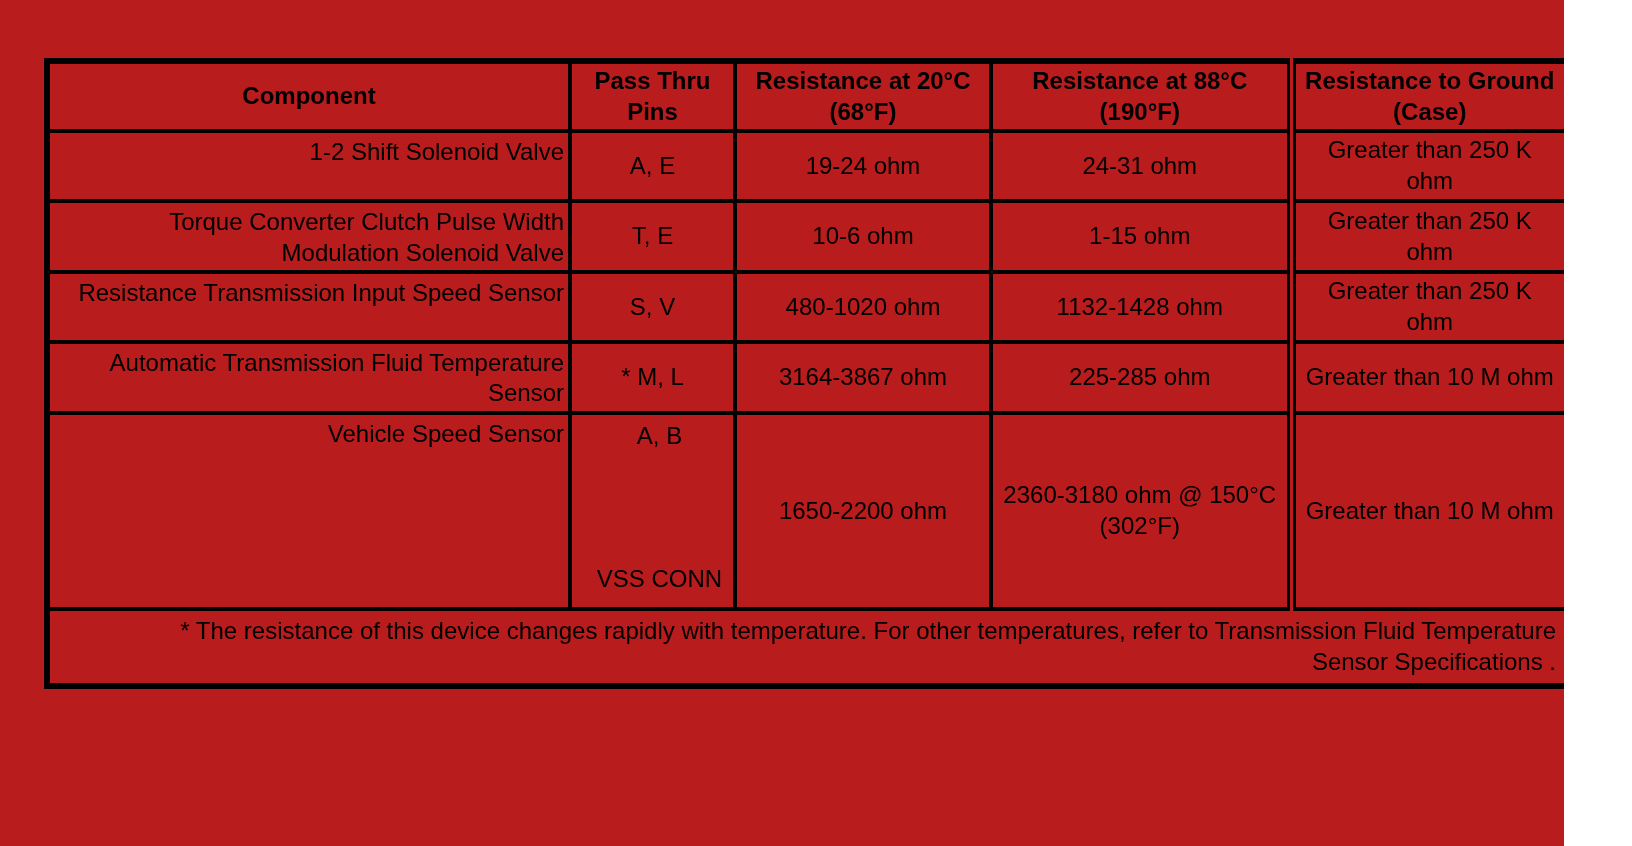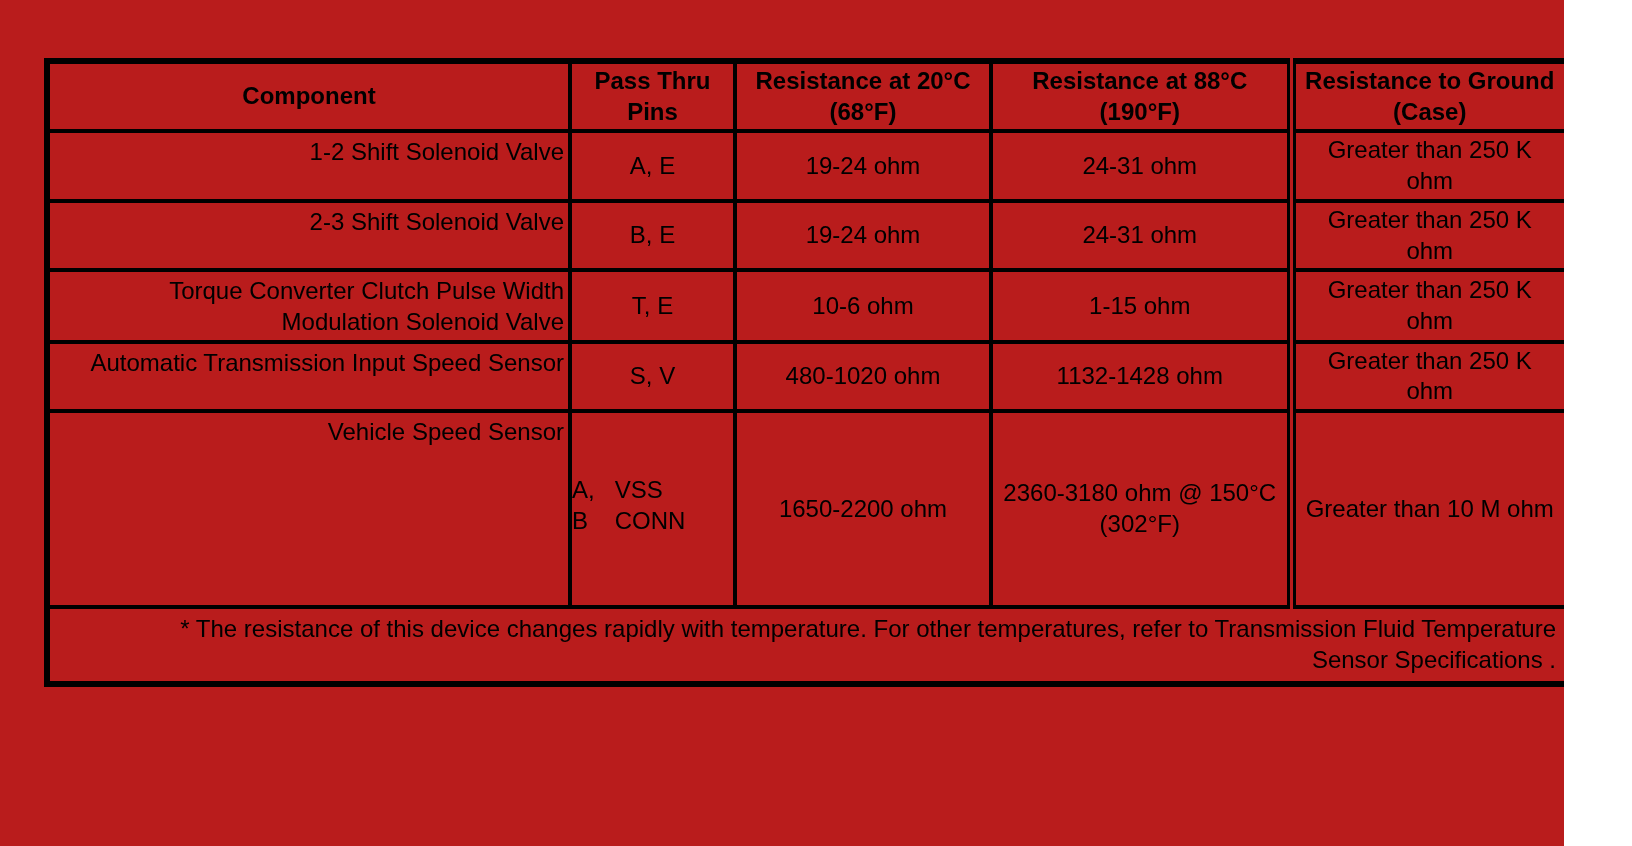--- a/index.html
+++ b/index.html
@@ -55,25 +55,25 @@
   }
   .pre {
     white-space: pre-line;
   }
   td.pins-split {
     vertical-align: top;
     padding: 0;
   }
   td.pins-split .split-inner {
     display: flex;
-    flex-direction: row;
+    flex-direction: column;
     justify-content: space-between;
     align-items: center;
     height: 188px;
-    padding: 6px 0 8px 0;
+    padding: 6px 0 8px 14px;
     box-sizing: border-box;
   }
   td.footnote {
     text-align: right;
     vertical-align: top;
     padding: 5px 8px;
   }
 </style>
 </head>
 <body>
@@ -103,44 +103,44 @@
       </thead>
       <tbody>
         <tr style="height:68px">
           <td class="comp"><span class="pre">1-2 Shift Solenoid Valve</span></td>
           <td class="val"><span class="pre">A, E</span></td>
           <td class="val"><span class="pre">19-24 ohm</span></td>
           <td class="val"><span class="pre">24-31 ohm</span></td>
           <td class="val ground-col"><span class="pre">Greater than 250 K
 ohm</span></td>
         </tr>
-        <tr style="height:67px">
-          <td class="comp"><span class="pre">2-3 Shift Solenoid Valve</span></td>
-          <td class="val"><span class="pre">B, E</span></td>
-          <td class="val"><span class="pre">19-24 ohm</span></td>
-          <td class="val"><span class="pre">24-31 ohm</span></td>
-          <td class="val ground-col"><span class="pre">Greater than 250 K
-ohm</span></td>
-        </tr>
         <tr style="height:68px">
           <td class="comp"><span class="pre">Torque Converter Clutch Pulse Width
 Modulation Solenoid Valve</span></td>
           <td class="val"><span class="pre">T, E</span></td>
           <td class="val"><span class="pre">10-6 ohm</span></td>
           <td class="val"><span class="pre">1-15 ohm</span></td>
           <td class="val ground-col"><span class="pre">Greater than 250 K
 ohm</span></td>
         </tr>
         <tr style="height:66px">
-          <td class="comp"><span class="pre">Automatic Transmission Input Speed Sensor</span></td>
+          <td class="comp"><span class="pre">Resistance Transmission Input Speed Sensor</span></td>
           <td class="val"><span class="pre">S, V</span></td>
           <td class="val"><span class="pre">480-1020 ohm</span></td>
           <td class="val"><span class="pre">1132-1428 ohm</span></td>
           <td class="val ground-col"><span class="pre">Greater than 250 K
 ohm</span></td>
+        </tr>
+        <tr style="height:65px">
+          <td class="comp"><span class="pre">Automatic Transmission Fluid Temperature
+Sensor</span></td>
+          <td class="val"><span class="pre">* M, L</span></td>
+          <td class="val"><span class="pre">3164-3867 ohm</span></td>
+          <td class="val"><span class="pre">225-285 ohm</span></td>
+          <td class="val ground-col"><span class="pre">Greater than 10 M ohm</span></td>
         </tr>
         <tr style="height:196px">
           <td class="comp"><span class="pre">Vehicle Speed Sensor</span></td>
           <td class="pins-split">
             <div class="split-inner">
               <span class="pre">A, B</span>
               <span class="pre">VSS CONN</span>
             </div>
           </td>
           <td class="val"><span class="pre">1650-2200 ohm</span></td>

